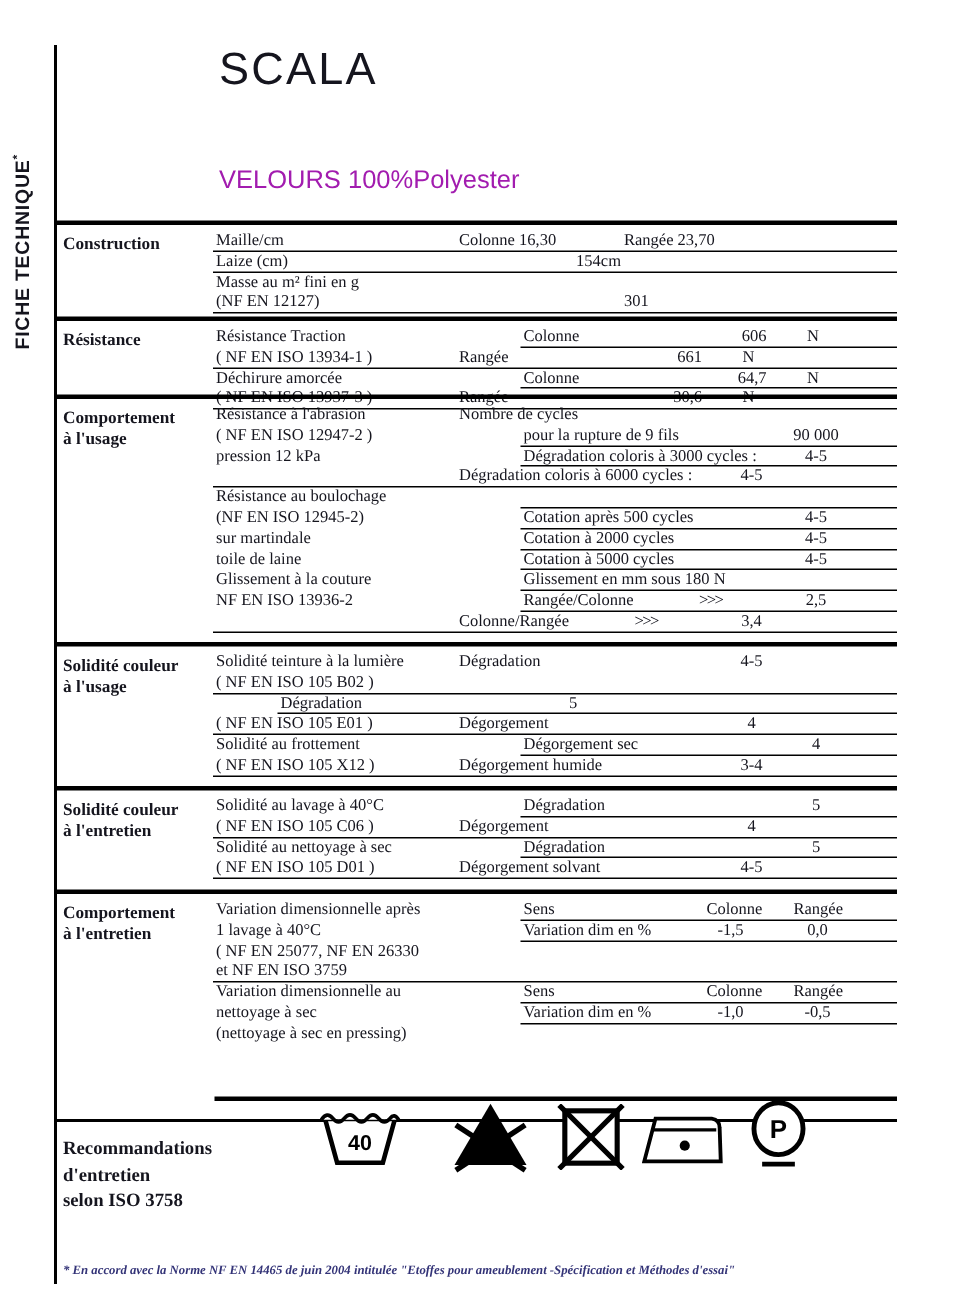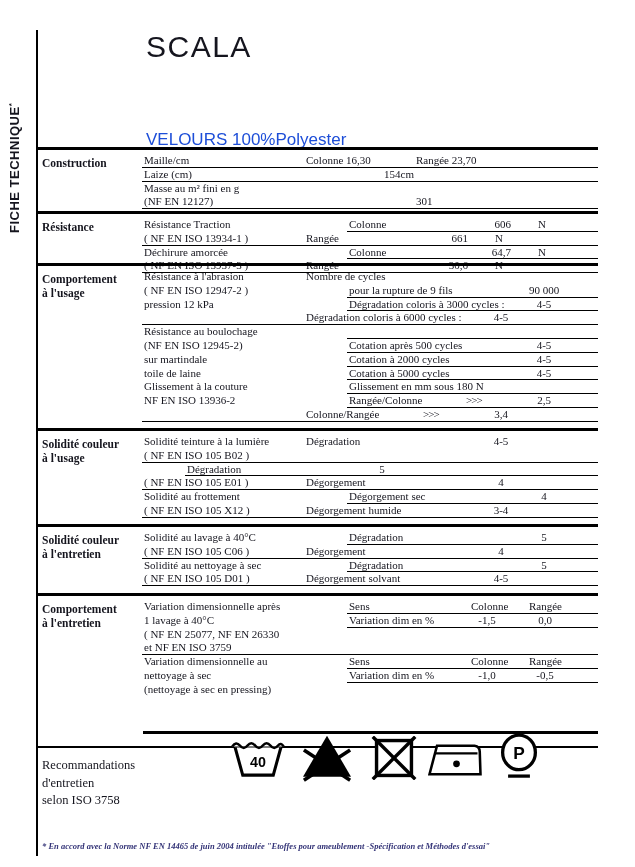--- a/index.html
+++ b/index.html
@@ -14,42 +14,42 @@
     font-family:"Liberation Sans", sans-serif; font-weight:bold; font-size:13px;
     letter-spacing:0.5px; white-space:nowrap; color:#15151e;
   }
   .fiche sup { font-size:8px; }
   .title {
     position:absolute; left:146px; top:30px;
     font-family:"Liberation Sans", sans-serif; font-size:30px; letter-spacing:1.5px; color:#15151e;
   }
   .subtitle {
     position:absolute; left:146px; top:110px;
-    font-family:"Liberation Sans", sans-serif; font-size:17px; color:#1d4ed8;margin-top:20px;
+    font-family:"Liberation Sans", sans-serif; font-size:17px; color:#a21caf;
   }
   #table-root { position:absolute; left:36px; top:147px; width:562px; }
   .section { position:relative; border-top:3px solid #000; padding:4px 0 16px 106px; }
   .sec-0{height:64px} .sec-1{height:52px} .sec-2{height:165px}
   .sec-3{height:96px} .sec-4{height:69px} .sec-5{height:122px}
   .sec-label { position:absolute; left:6px; top:7px; width:100px; font-weight:bold; font-size:11.5px; line-height:13.6px; }
   .row { display:flex; height:13.8px; font-size:11px; line-height:12.5px; }
   .c1 { width:162px; padding-left:2px; white-space:nowrap; }
   .c3 { position:relative; flex:1; }
   .u-full { border-bottom:1.6px solid #000; }
   .u-right .c3 { border-bottom:1.6px solid #000;margin-left:43px; }
   .slot { position:absolute; white-space:nowrap; top:0; }
   .label{left:2px} .mid1{left:30px;width:80px;text-align:right} .mid2{left:112px}
   .num{left:100px;width:64px;text-align:right} .unit{left:191px}
   .value{left:166px;width:62px;text-align:center}
   .arrow{left:119px;letter-spacing:-1px}
   .h1{left:124px} .h2{left:182px}
   .v1{left:118px;width:44px;text-align:center} .v2{left:176px;width:44px;text-align:center}
   .care-thick { position:absolute; left:143px; top:731px; width:455px; height:3px; background:#000; }
   .care-thin  { position:absolute; left:36px;  top:746px; width:562px; height:2px; background:#000; }
-  .care-heading { position:absolute; left:42px; top:757px; font-weight:normal; font-size:12.5px; line-height:17.5px; }
+  .care-heading { position:absolute; left:42px; top:757px; font-weight:bold; font-size:12.5px; line-height:17.5px; }
   .sym { position:absolute; }
   .footnote {
     position:absolute; left:42px; top:841px; width:575px;
     font-size:8.5px; font-weight:bold; font-style:italic; color:#333377; white-space:nowrap;
   }
 </style>
 </head>
 <body>
 
 <div class="page">
@@ -351,21 +351,21 @@
 
   <div class="care-thick"></div>
   <div class="care-thin"></div>
 
   <div class="care-heading">
     <div>Recommandations</div>
     <div>d'entretien</div>
     <div>selon ISO 3758</div>
   </div>
 
-  <div class="sym" style="left:231px; top:737px;">
+  <div class="sym" style="left:213px; top:737px;">
     <svg width="54" height="41" viewBox="0 0 56 43">
       <path d="M4,11 L12,40 L44,40 L52,11" fill="#fff" stroke="#000" stroke-width="3.2"></path>
       <path d="M1,10 Q5,4 9,9 Q13,14 17,9 Q21,4 25,9 Q29,14 33,9 Q37,4 41,9 Q45,14 49,9 Q52,5 55,10" fill="#fff" stroke="#000" stroke-width="2.6"></path>
       <text x="28" y="31" text-anchor="middle" font-size="15" font-weight="bold" font-family="Liberation Sans, sans-serif">40</text>
     </svg>
   </div>
 
   <div class="sym" style="left:300px; top:734px;">
     <svg width="54" height="48" viewBox="0 0 60 54">
       <polygon points="30,2 3,48 57,48" fill="#000"></polygon>

